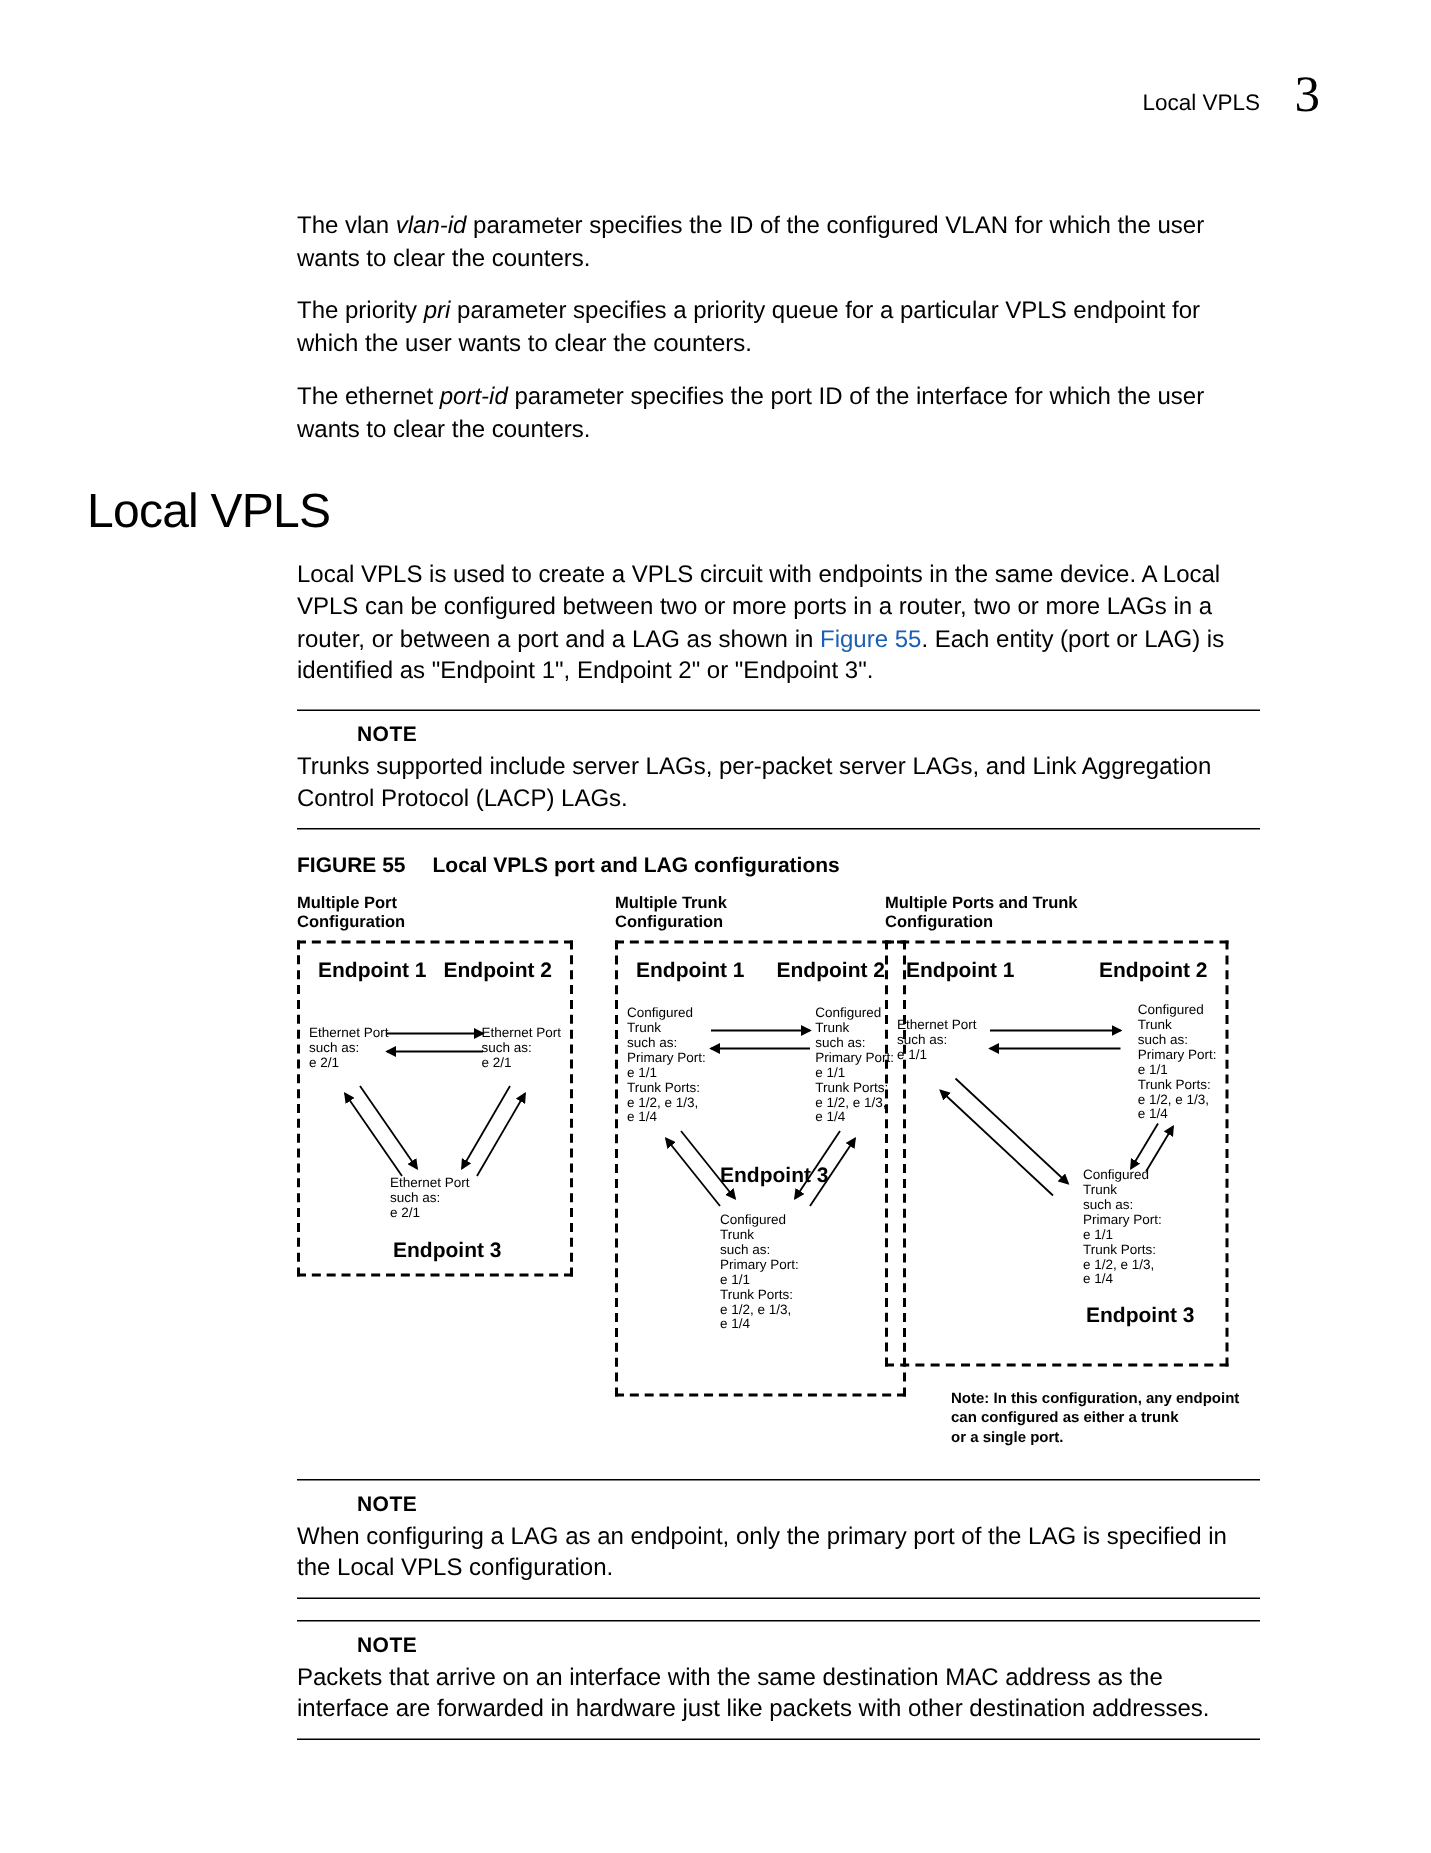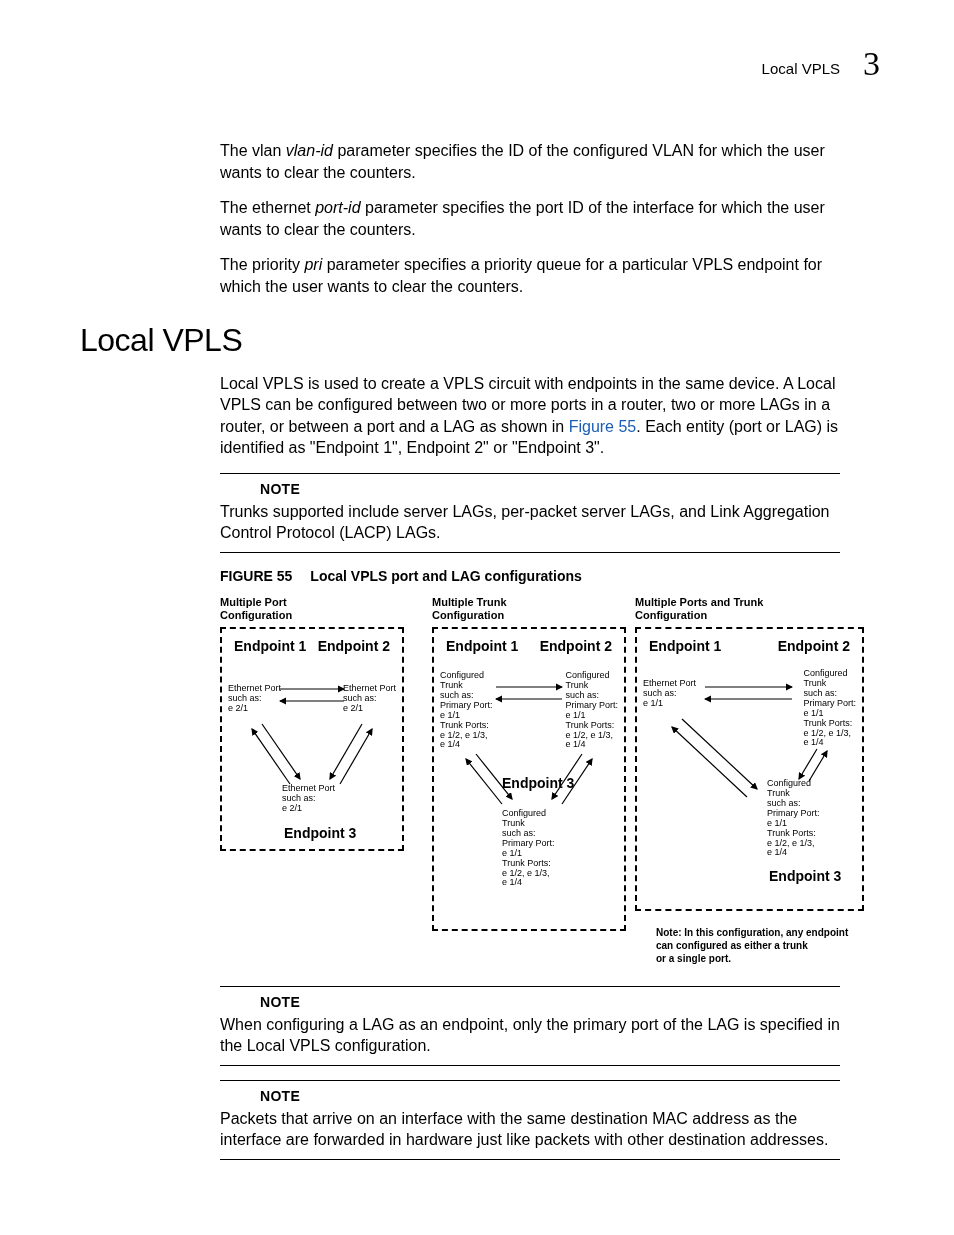--- a/index.html
+++ b/index.html
@@ -8,21 +8,21 @@
     background: #fff;
     font-family: Arial, Helvetica, sans-serif;
     color: #000;
     width: 954px;
   }
   .page {
     position: relative;
     width: 920px;
     height: 1235px;
     box-sizing: border-box;
-    padding: 60px 80px 60px 80px;
+    padding: 60px 80px 60px 58px;
   }
   .header-area {
     position: relative;
     height: 40px;
   }
   .running-head {
     position: absolute;
     right: 0;
     top: 0;
     font-size: 15px;
@@ -136,25 +136,25 @@
 
   <div style="height:40px"></div>
 
   <div class="body-col">
 
     <p>
       <span>The vlan </span><span class="italic">vlan-id</span><span> parameter specifies the ID of the configured VLAN for which the user wants to clear the counters.</span>
     </p>
 
     <p>
+      <span>The priority </span><span class="italic">pri</span><span> parameter specifies a priority queue for a particular VPLS endpoint for which the user wants to clear the counters.</span>
+    </p>
+
+    <p>
       <span>The ethernet </span><span class="italic">port-id</span><span> parameter specifies the port ID of the interface for which the user wants to clear the counters.</span>
-    </p>
-
-    <p>
-      <span>The priority </span><span class="italic">pri</span><span> parameter specifies a priority queue for a particular VPLS endpoint for which the user wants to clear the counters.</span>
     </p>
   </div>
 
   <div class="h1">Local VPLS</div>
 
   <div class="body-col">
 
     <p>
       <span>Local VPLS is used to create a VPLS circuit with endpoints in the same device. A Local VPLS can be configured between two or more ports in a router, two or more LAGs in a router, or between a port and a LAG as shown in </span><span class="figref">Figure 55</span><span>. Each entity (port or LAG) is identified as "Endpoint 1", Endpoint 2" or "Endpoint 3".</span>
     </p>
@@ -237,21 +237,21 @@
             <line x1="62" y1="58" x2="128" y2="58" stroke="#000" stroke-width="1.2" marker-end="url(#ah)"></line>
             <line x1="128" y1="70" x2="62" y2="70" stroke="#000" stroke-width="1.2" marker-end="url(#ah)"></line>
             <line x1="42" y1="125" x2="78" y2="170" stroke="#000" stroke-width="1.2" marker-end="url(#ah)"></line>
             <line x1="68" y1="175" x2="32" y2="130" stroke="#000" stroke-width="1.2" marker-end="url(#ah)"></line>
             <line x1="148" y1="125" x2="118" y2="170" stroke="#000" stroke-width="1.2" marker-end="url(#ah)"></line>
             <line x1="128" y1="175" x2="158" y2="130" stroke="#000" stroke-width="1.2" marker-end="url(#ah)"></line>
           </svg>
         </div>
       </div>
 
-      <div class="config" style="left:415px; top:0; width:230px;">
+      <div class="config" style="left:392px; top:0; width:230px;">
         <div class="title">Multiple Ports and Trunk
 Configuration</div>
         <div class="dashbox" style="width:225px; height:280px;">
           <span class="ep" style="left:12px; top:8px;">Endpoint 1</span>
           <span class="ep" style="right:12px; top:8px;">Endpoint 2</span>
           <span class="lbl" style="left:6px; top:50px;">Ethernet Port
 such as:
 e 1/1</span>
           <span class="lbl" style="right:6px; top:40px;">Configured
 Trunk

